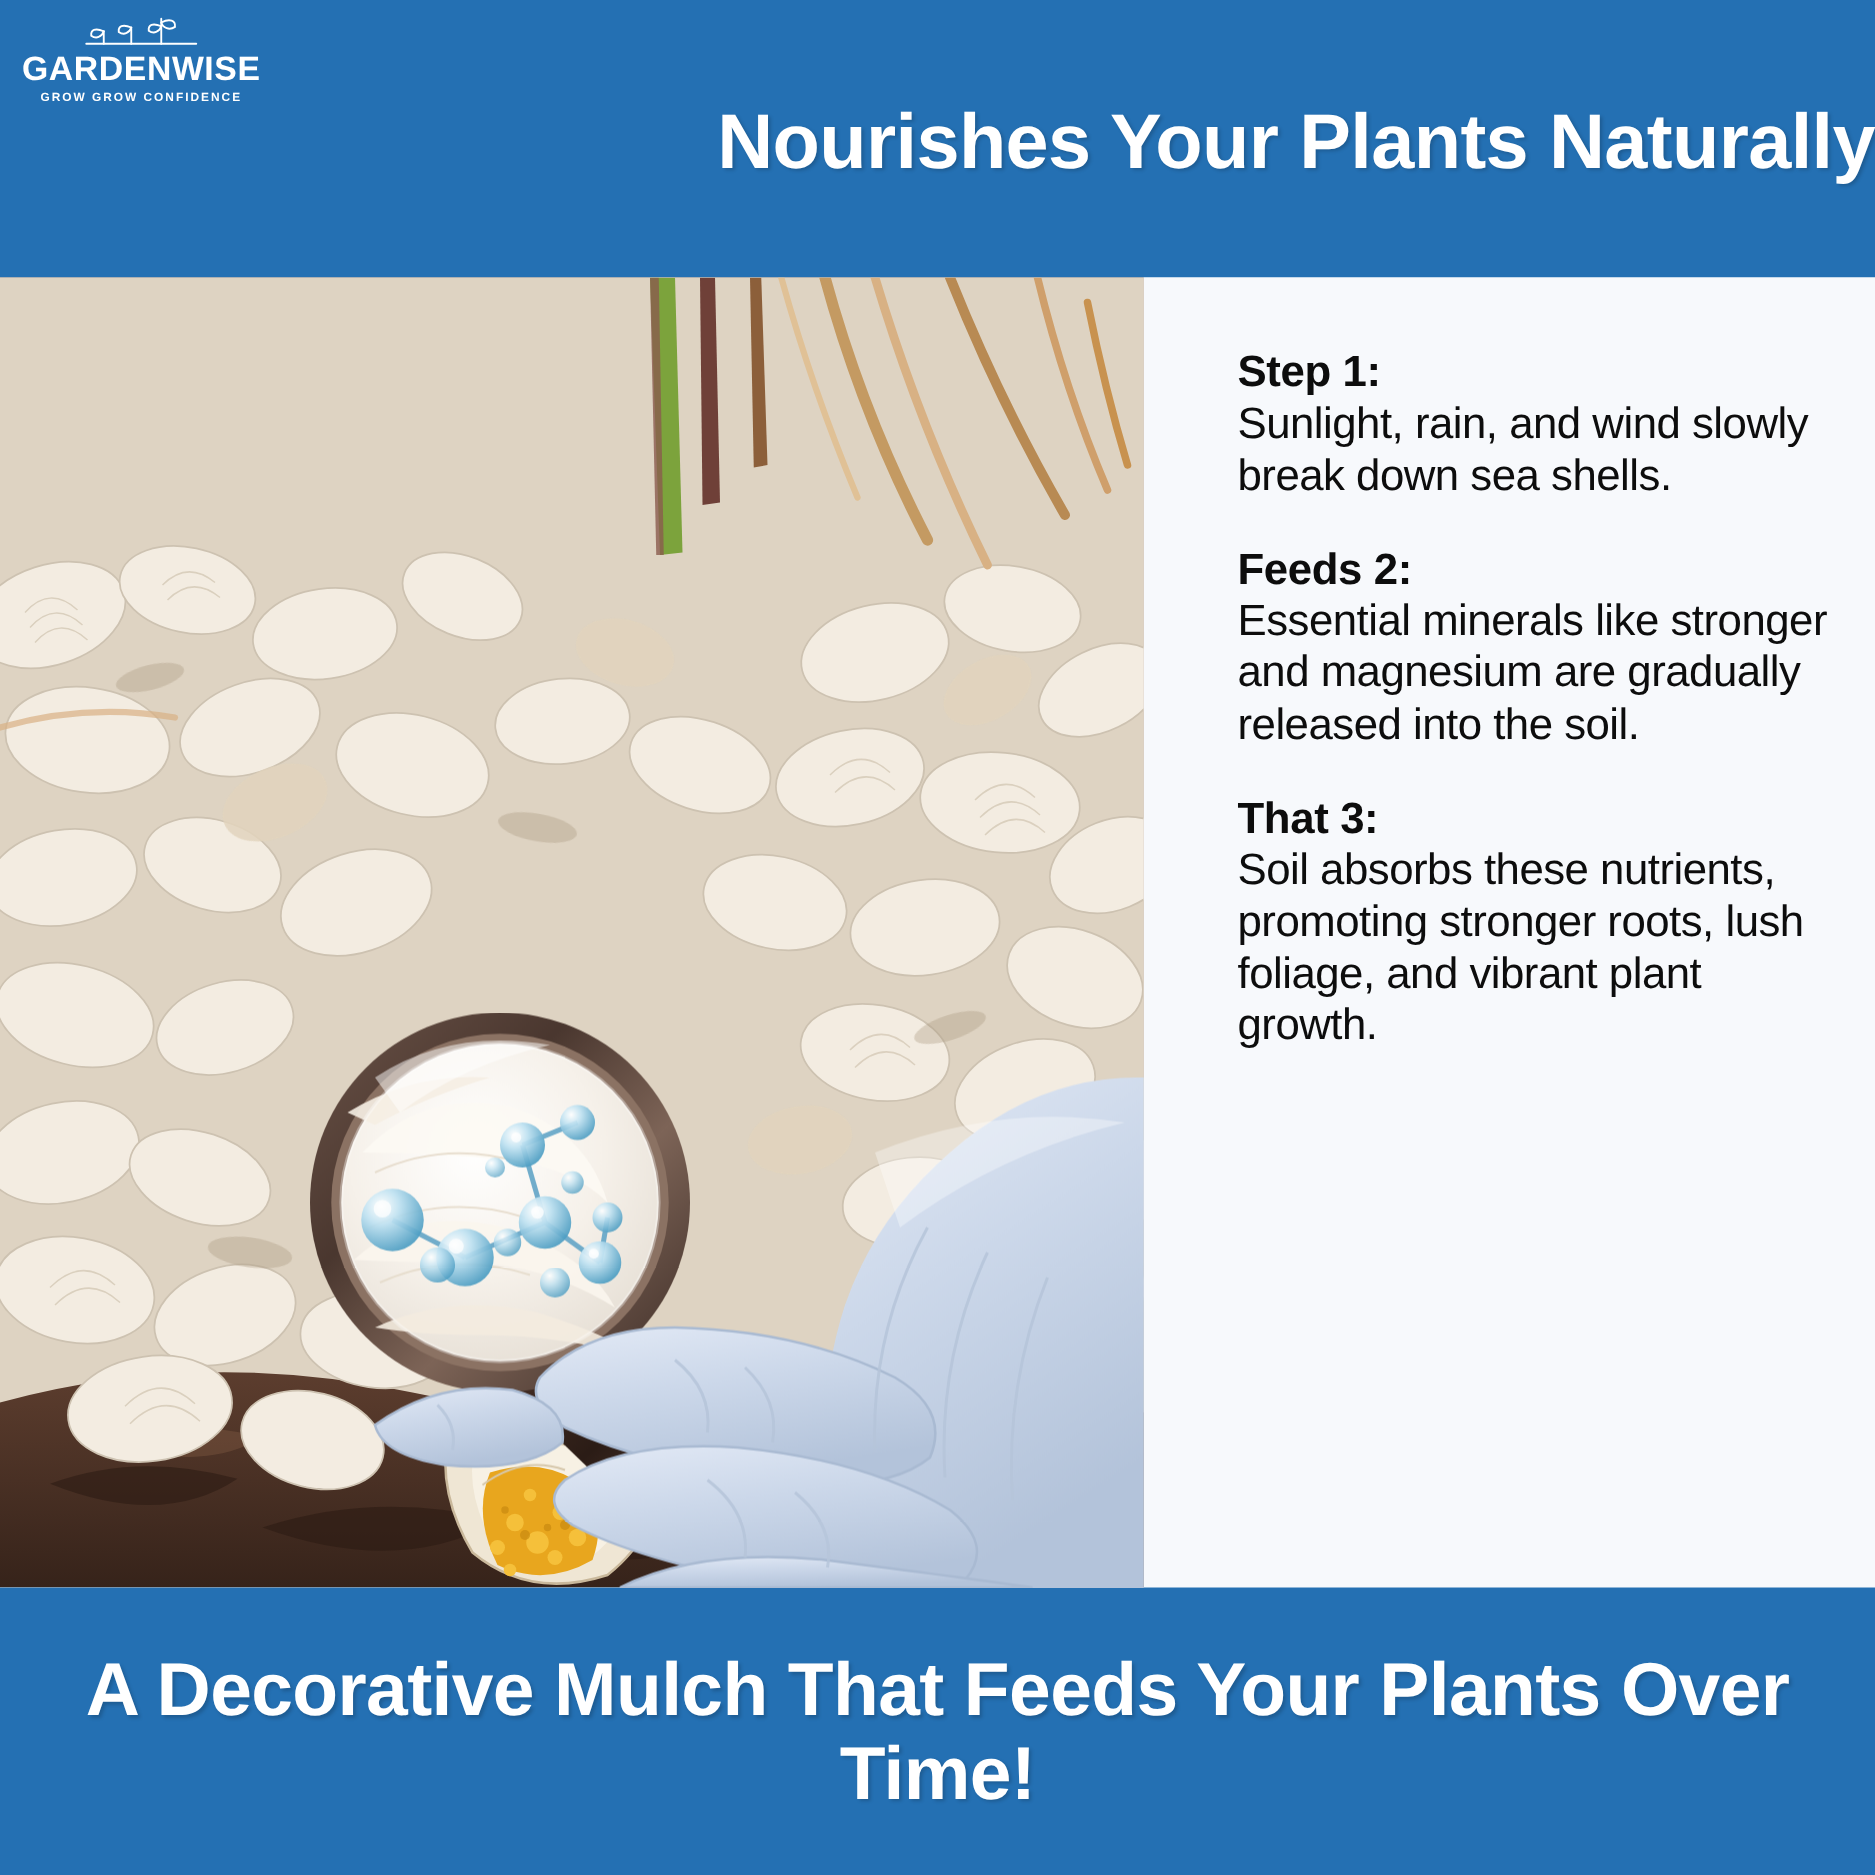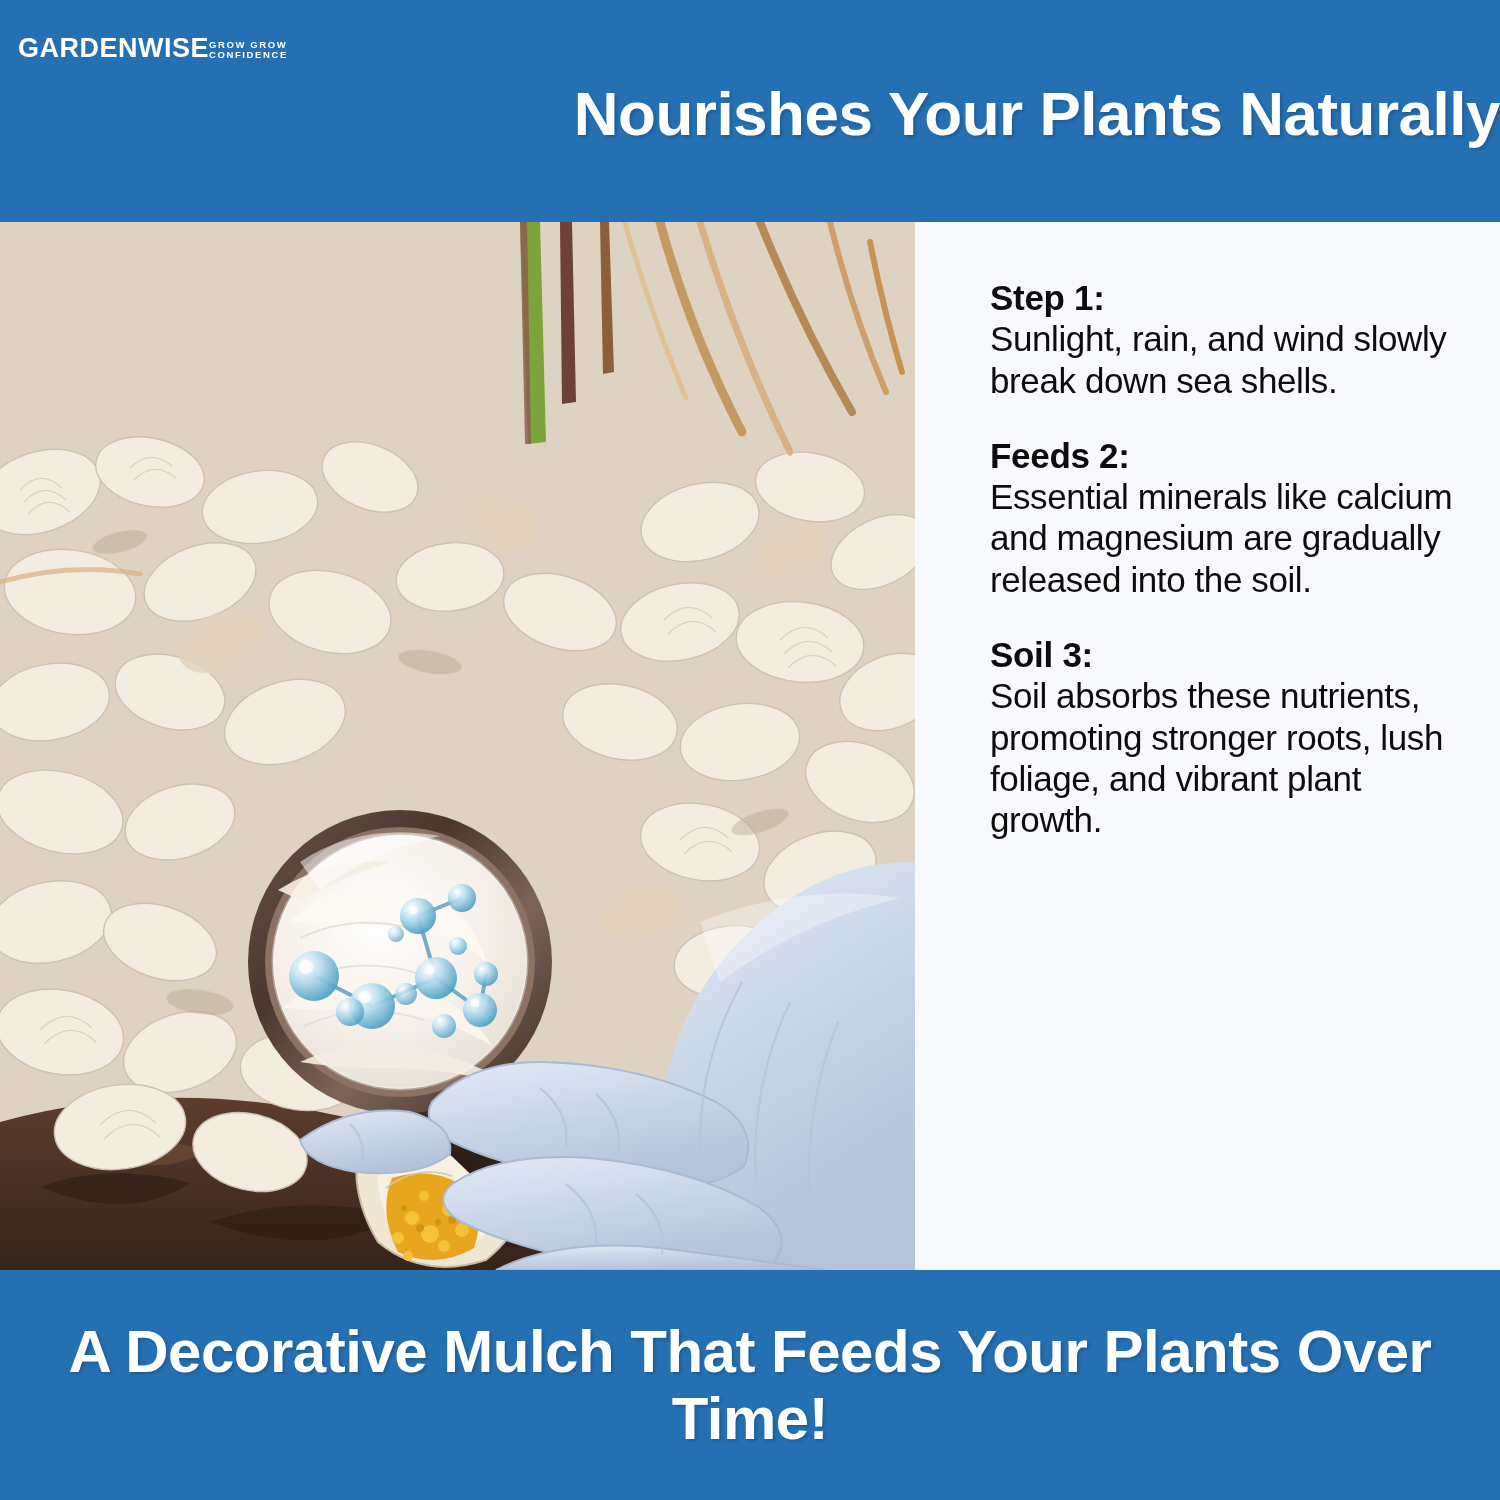--- a/index.html
+++ b/index.html
@@ -11,21 +11,21 @@
   }
   .canvas{position:relative;width:1500px;height:1500px;overflow:hidden;}
 
   
   .header{
     position:absolute;left:0;top:0;width:1500px;height:222px;
     background:#2470b3;
   }
   .logo{
     position:absolute;left:18px;top:8px;width:190px;height:78px;
-    display:flex;flex-direction:row;align-items:center;
+    display:flex;flex-direction:column;align-items:center;
   }
   .logo-mark{width:120px;height:32px;display:block;}
   .logo-word{
     font-size:27px;font-weight:bold;color:#ffffff;
     letter-spacing:0.5px;line-height:1;margin-top:2px;
     font-family:"Liberation Sans",sans-serif;
   }
   .logo-tag{
     font-size:9.5px;font-weight:bold;color:#ffffff;
     letter-spacing:1.6px;line-height:1;margin-top:5px;
@@ -361,25 +361,25 @@
 
   <div class="steps-panel">
 
     <div class="step">
       <div class="step-title">Step 1:</div>
       <div class="step-body">Sunlight, rain, and wind slowly break down sea shells.</div>
     </div>
 
     <div class="step">
       <div class="step-title">Feeds 2:</div>
-      <div class="step-body">Essential minerals like calcium and magnesium are gradually released into the soil.</div>
+      <div class="step-body">Essential minerals like stronger and magnesium are gradually released into the soil.</div>
     </div>
 
     <div class="step">
-      <div class="step-title">Soil 3:</div>
+      <div class="step-title">That 3:</div>
       <div class="step-body">Soil absorbs these nutrients, promoting stronger roots, lush foliage, and vibrant plant growth.</div>
     </div>
   </div>
 
   <div class="footer">
     <div class="footer-text">A Decorative Mulch That Feeds Your Plants Over Time!</div>
   </div>
 
 </div>
 

